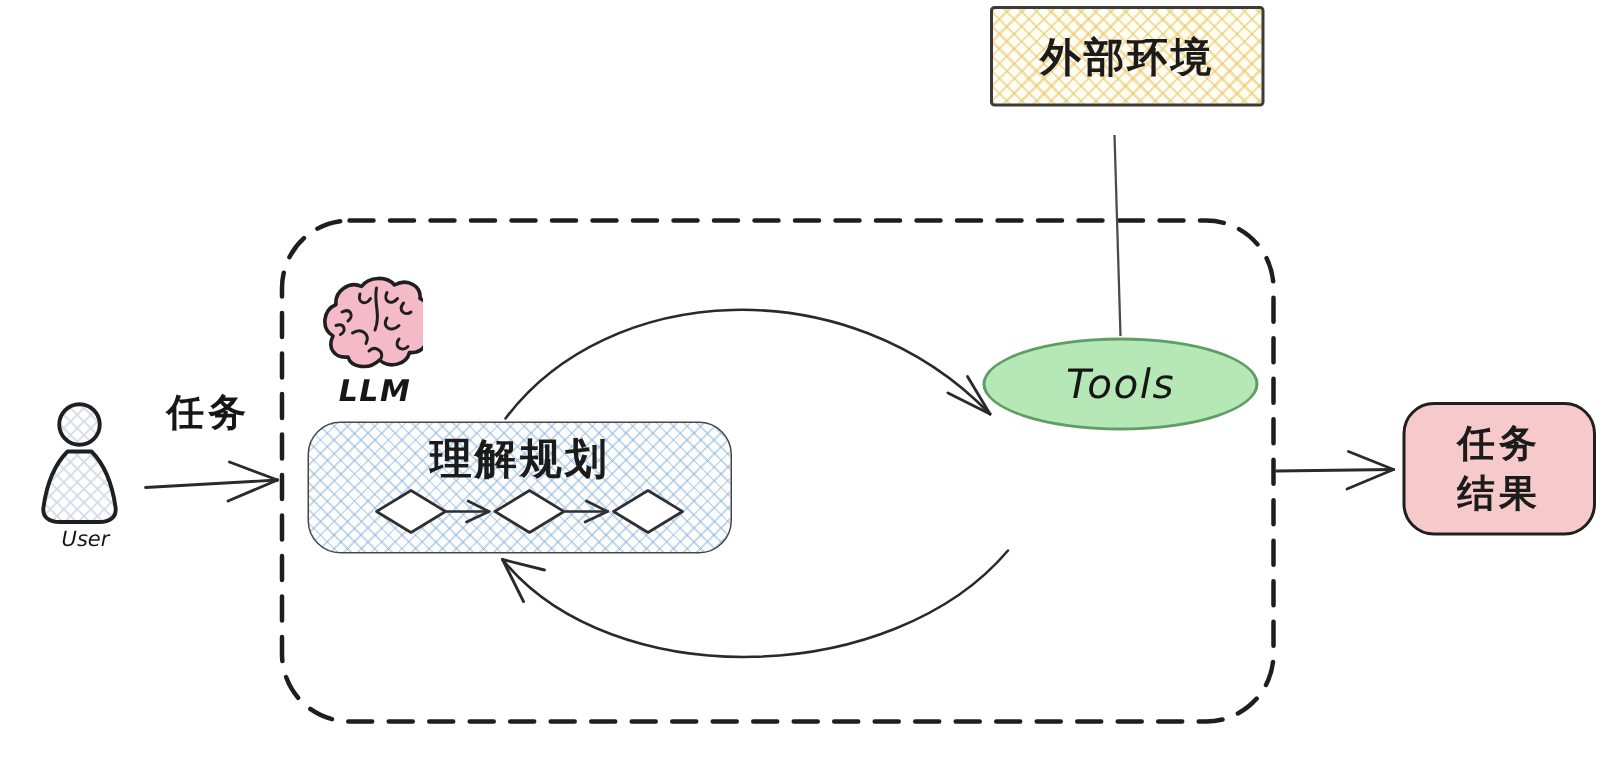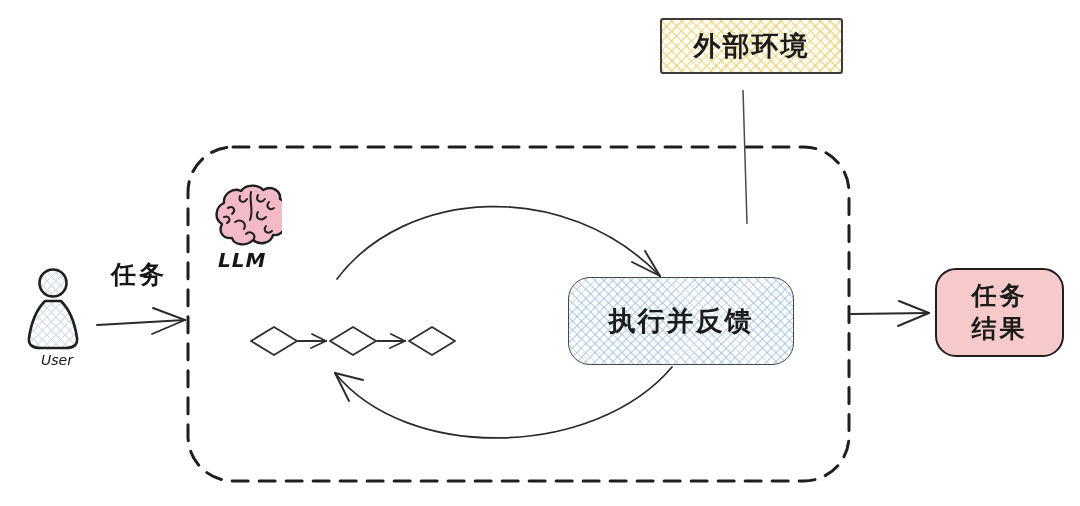--- a/index.html
+++ b/index.html
@@ -27,21 +27,21 @@
   }
 
   .plan-box { left: 205px; top: 281px; width: 283px; height: 88px; flex-direction: column; justify-content: flex-start; }
   .plan-title { margin-top: 5px; font-size: 28px; font-weight: 600; color: #1b1b1b; letter-spacing: 2px; }
 
   .exec-box { left: 568px; top: 277px; width: 226px; height: 88px; }
   .exec-title { font-size: 27px; font-weight: 600; color: #1b1b1b; letter-spacing: 2px; }
 
   
   .env-box {
-    left: 660px; top: 18px; width: 183px; height: 56px;
+    left: 660px; top: 4px; width: 183px; height: 67px;
     background:
       repeating-linear-gradient(45deg,  rgba(233,196,90,0.50) 0 1.6px, transparent 1.6px 7px),
       repeating-linear-gradient(135deg, rgba(233,196,90,0.50) 0 1.6px, transparent 1.6px 7px),
       #fffdf4;
     border: 2.4px solid #3b3b3b;
     border-radius: 3px;
   }
   .env-title { font-size: 27px; font-weight: 600; color: #1b1b1b; letter-spacing: 2px; }
 
   
@@ -69,21 +69,21 @@
   .task-label {
     position: absolute; left: 103px; top: 258px; width: 72px;
     text-align: center; font-size: 25px; font-weight: 600; color: #161616; letter-spacing: 3px;
   }
   .user-label {
     position: absolute; left: 22px; top: 352px; width: 70px;
     text-align: center; font-size: 14px; font-style: italic; font-weight: 500; color: #161616;
   }
   .llm-label {
     position: absolute; left: 218px; top: 248px; width: 64px;
-    text-align: left; font-size: 20px; font-style: italic; font-weight: 600; color: #161616; letter-spacing: 1px;
+    text-align: center; font-size: 20px; font-style: italic; font-weight: 600; color: #161616; letter-spacing: 1px;
   }
   .agent-label {
     position: absolute; left: 738px; top: 433px; width: 90px;
     text-align: center; font-size: 26px; font-style: italic; font-weight: 500; color: #161616;
   }
 
   .icon-svg { position: absolute; }
   .overlay {
     position: absolute; left: 0; top: 0; width: 1080px; height: 506px;
     pointer-events: none; z-index: 6;
@@ -91,25 +91,28 @@
 </style>
 </head>
 <body>
 
 <div class="canvas">
 
   <div class="node env-box">
     <span class="env-title">外部环境</span>
   </div>
 
-
-  <div class="node hatch-blue exec-box">
-    <span class="exec-title">执行并反馈</span>
+  <div class="node hatch-blue plan-box">
+    <span class="plan-title">理解规划</span>
   </div>
 
+
+  <div class="node tools-ellipse">
+    <span class="tools-title">Tools</span>
+  </div>
 
   <div class="node result-box">
     <span class="result-line">任务</span>
     <span class="result-line">结果</span>
   </div>
 
   <svg class="icon-svg" style="left:20px; top:263px;" width="66" height="90" viewBox="0 0 66 90">
     <defs>
       <pattern id="hatchUser" width="9" height="9" patternUnits="userSpaceOnUse">
         <path d="M0 0 L9 9 M9 0 L0 9" stroke="#a9bed4" stroke-width="1.2" opacity="0.55"></path>

